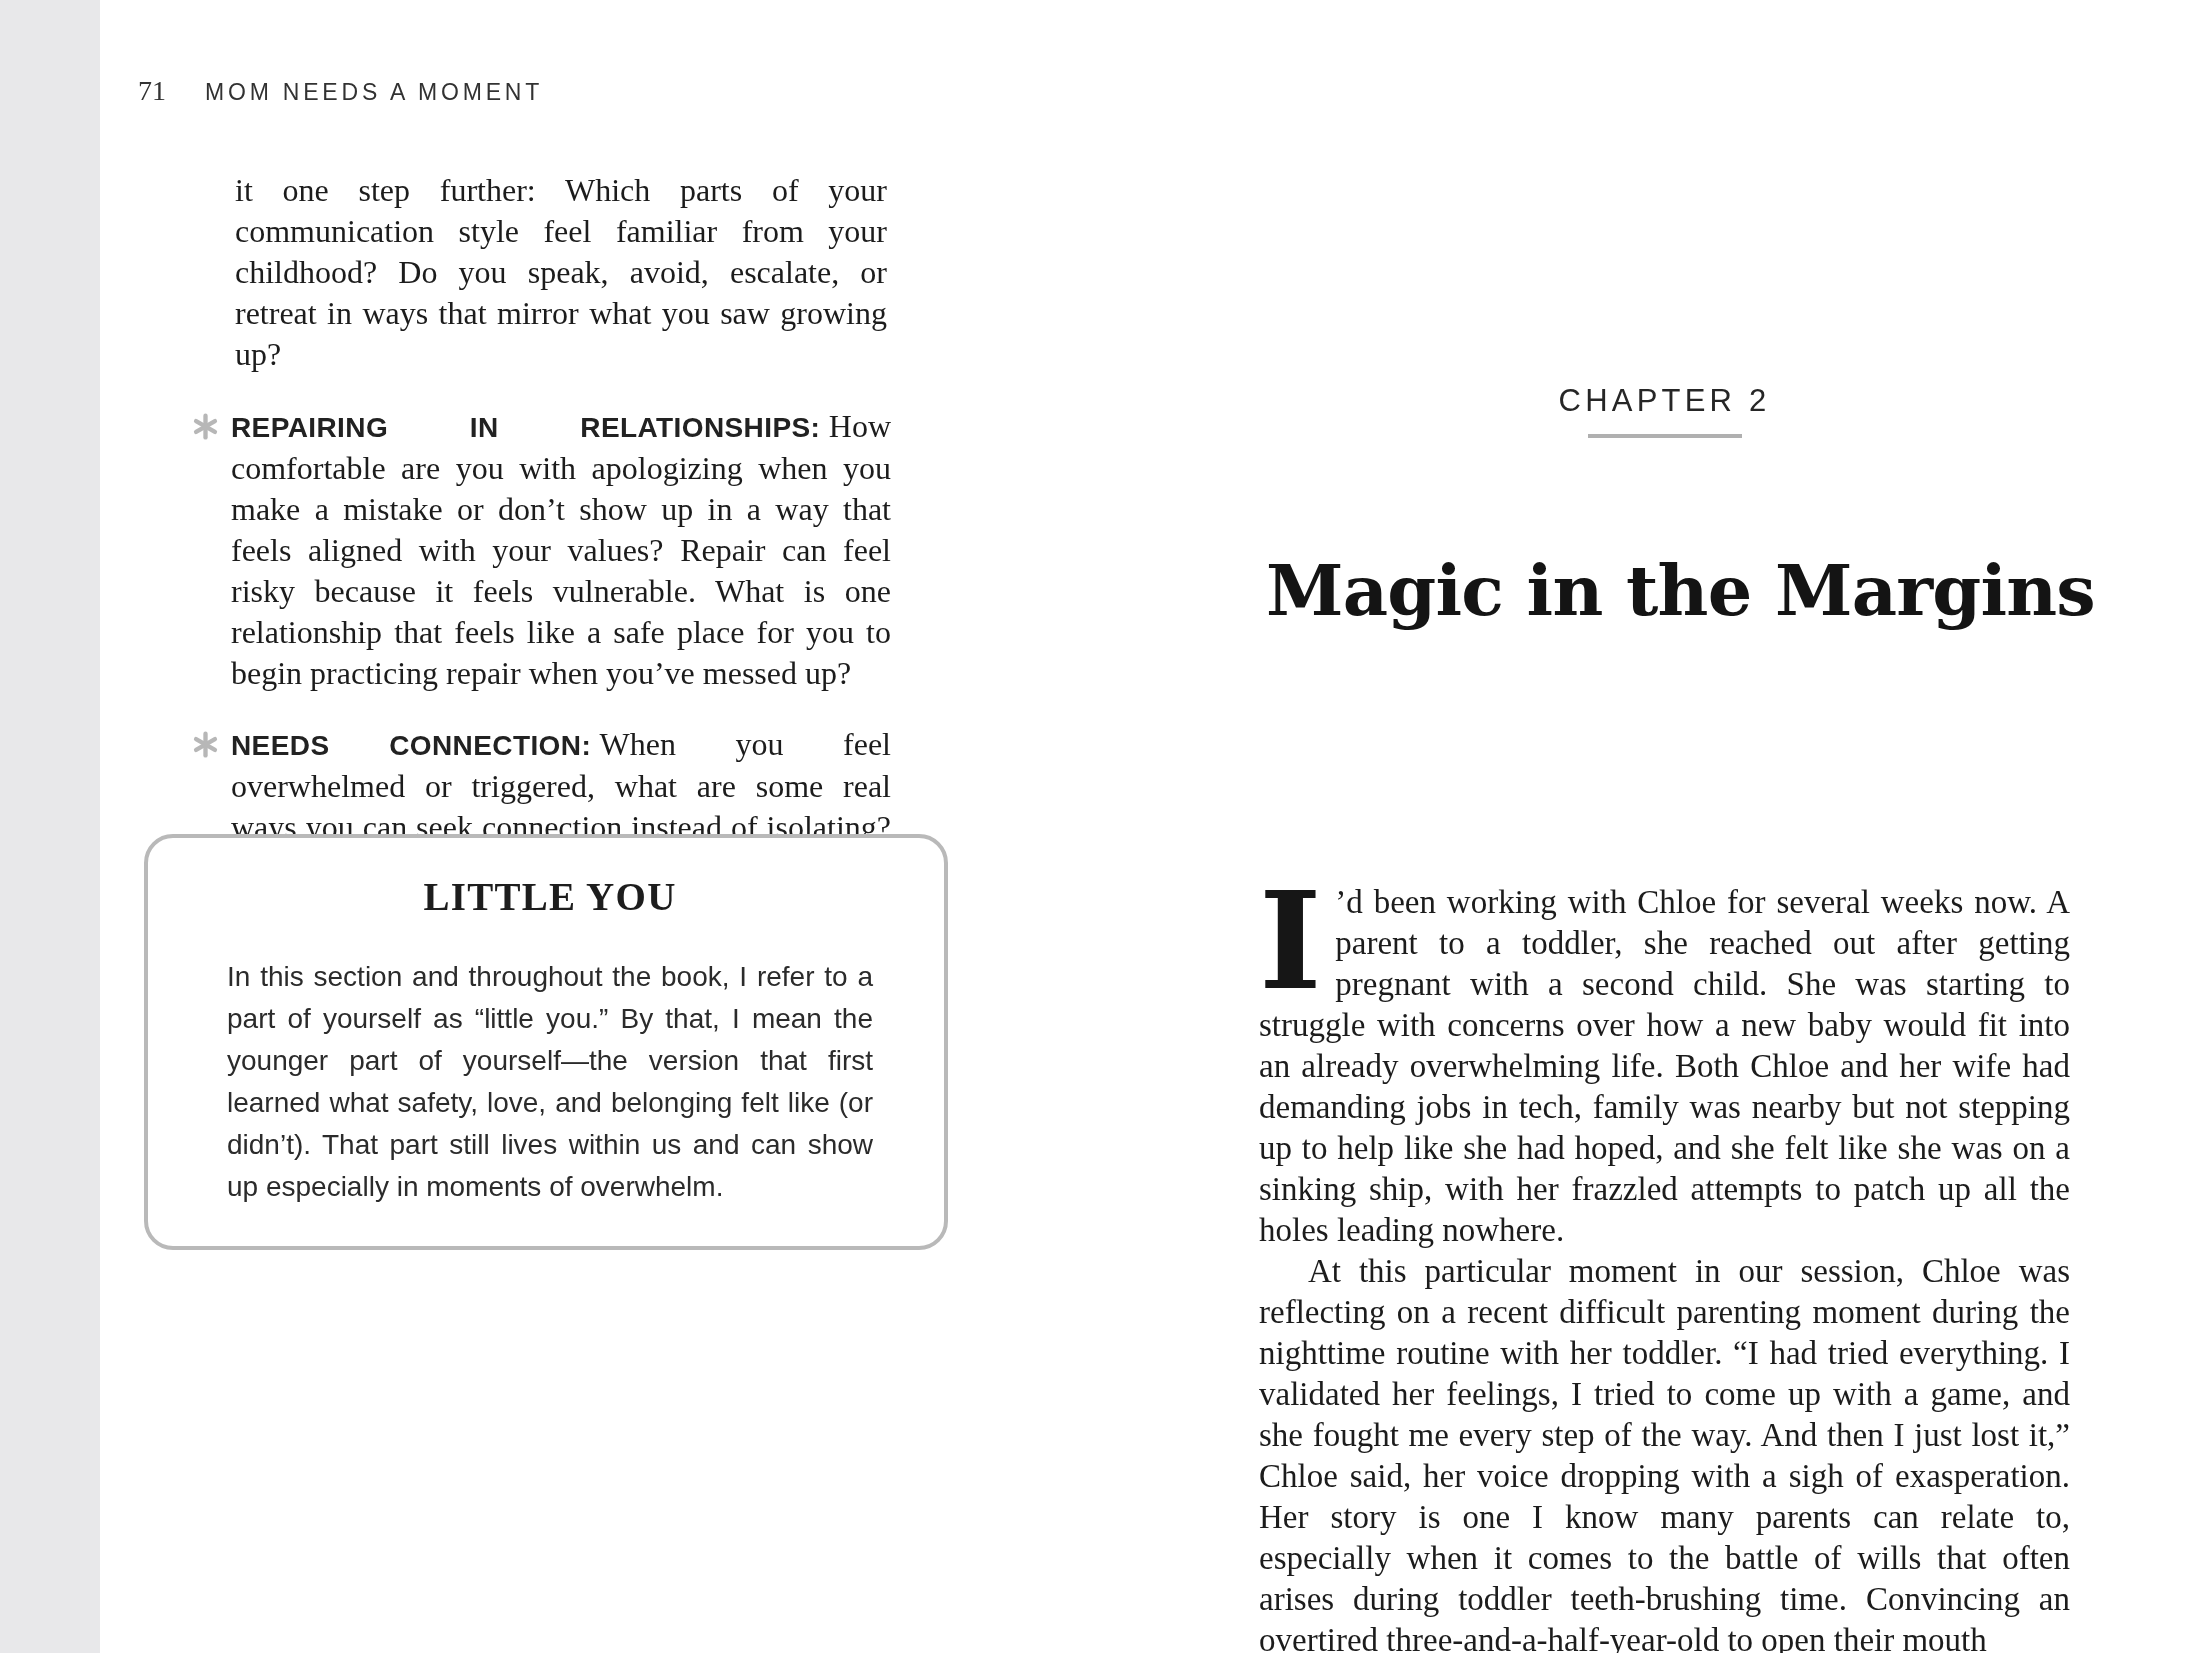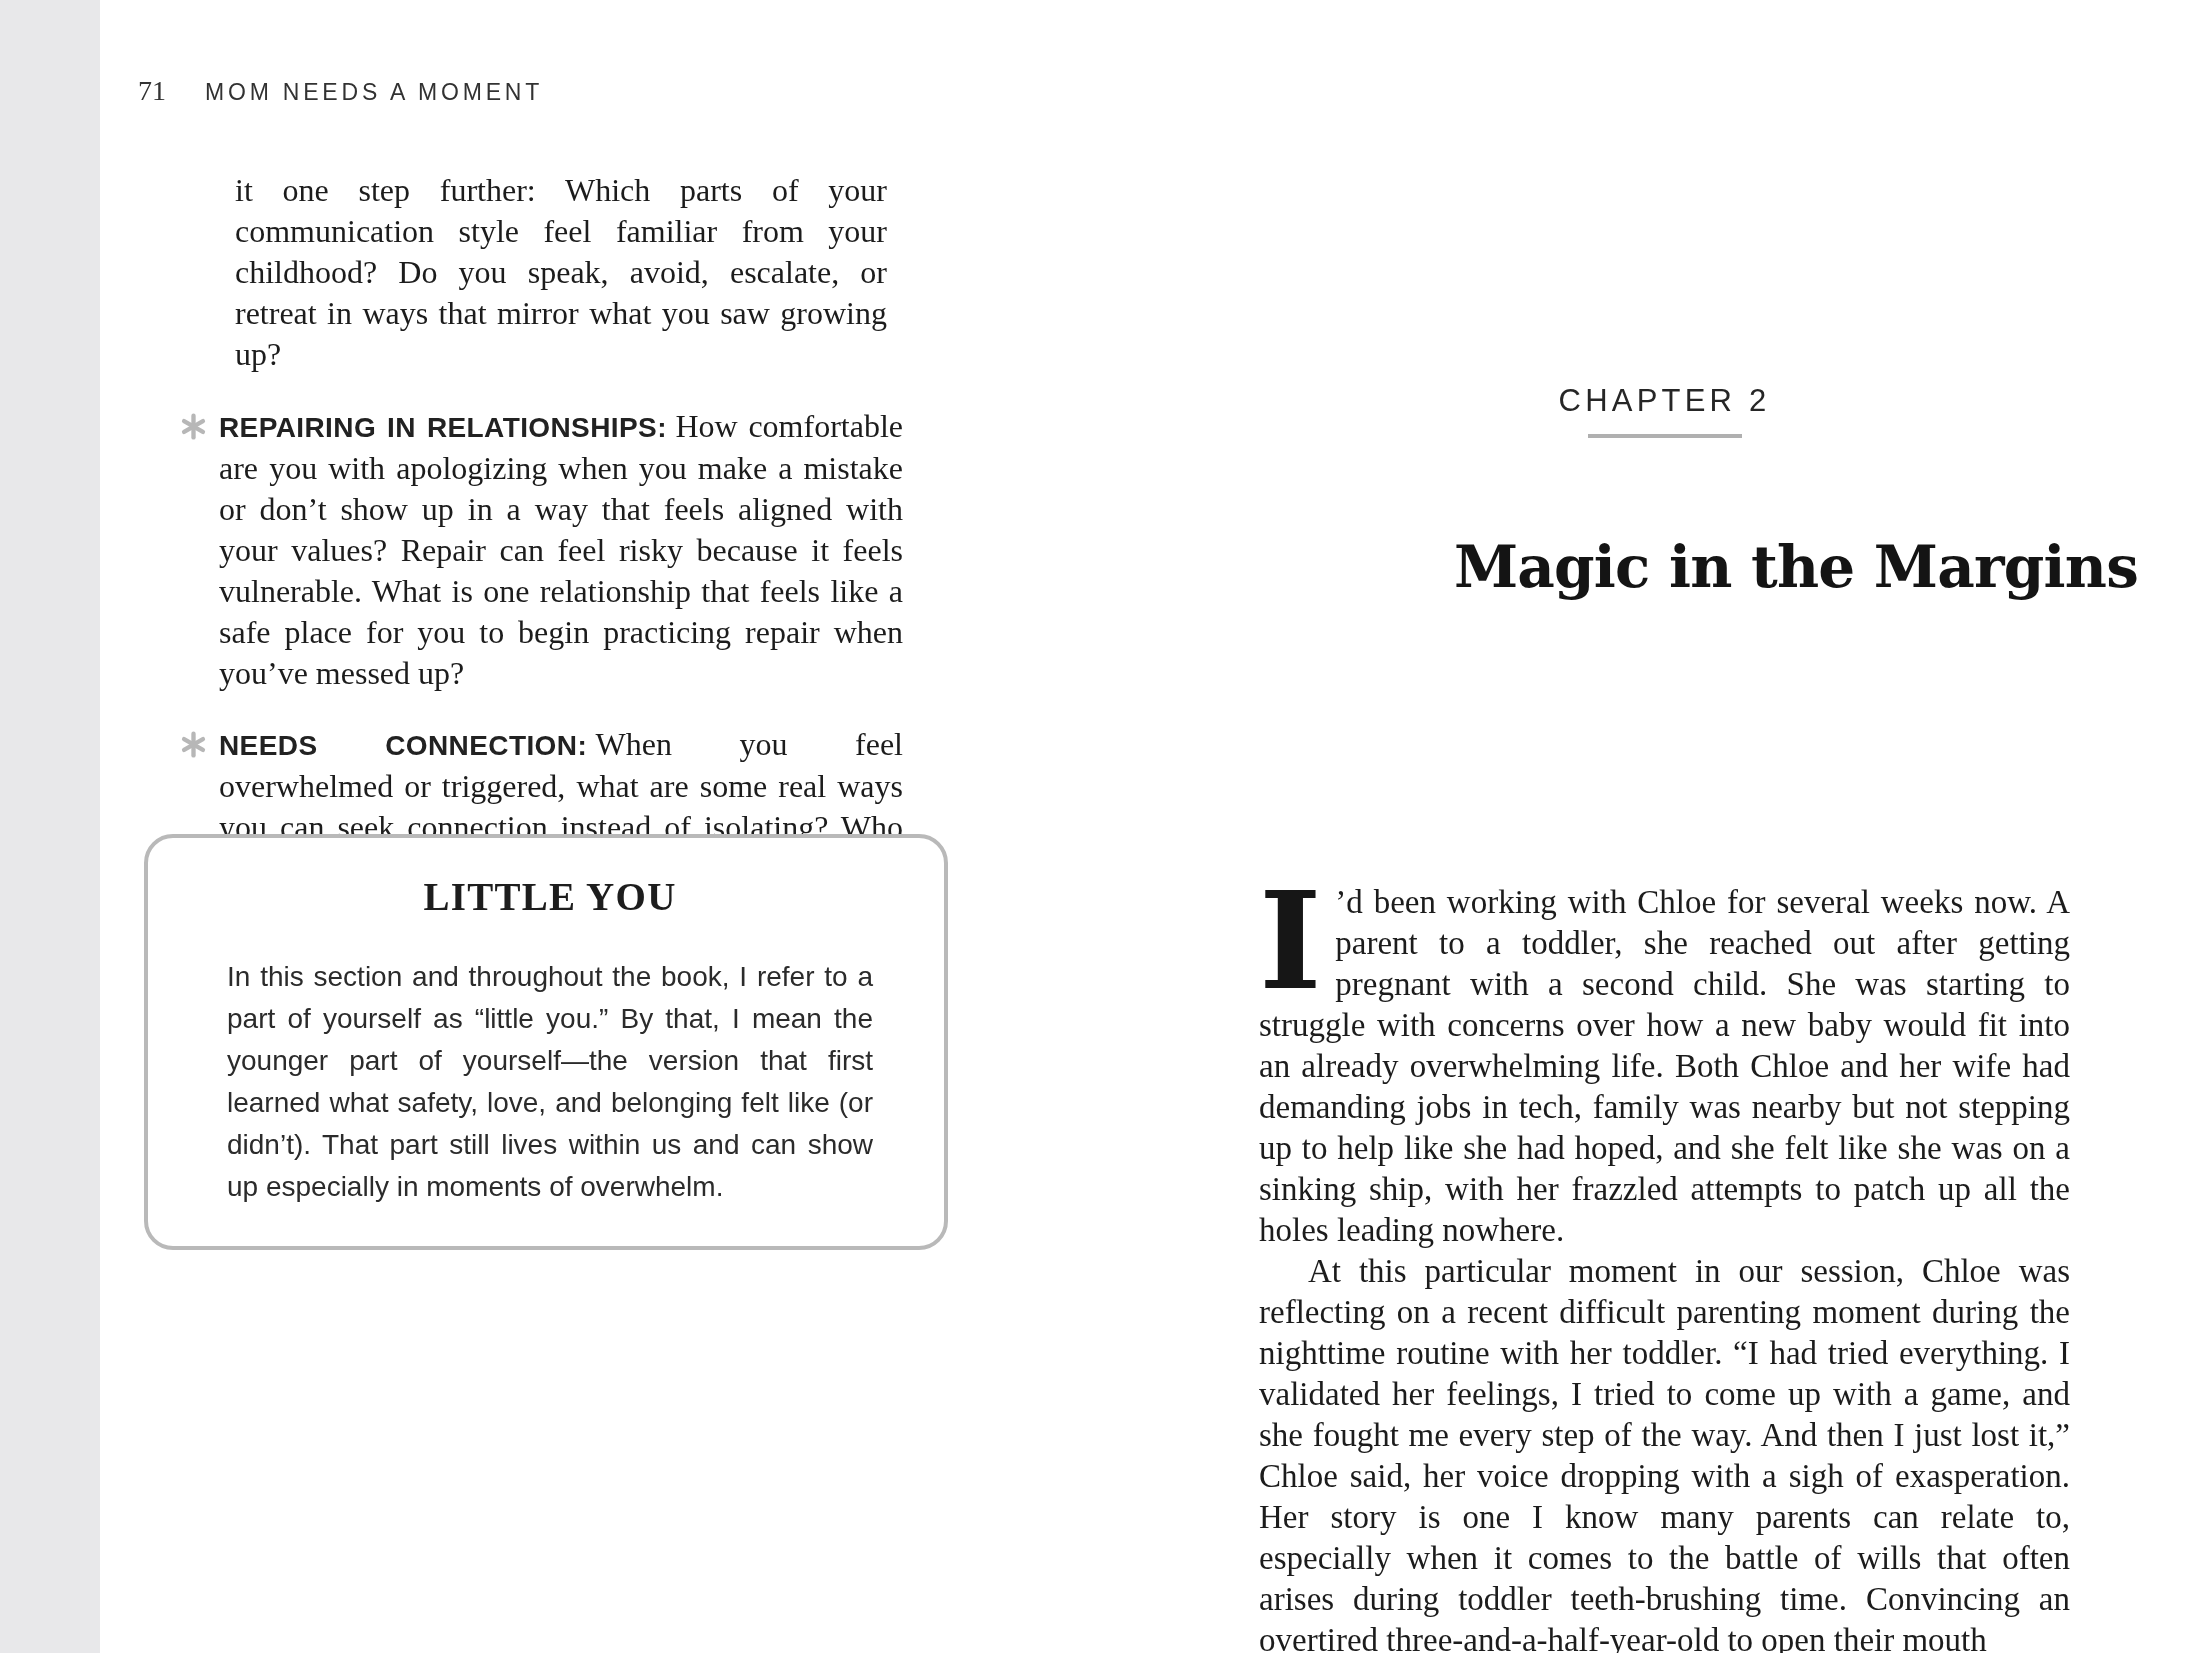--- a/index.html
+++ b/index.html
@@ -40,21 +40,21 @@
 
   .left-column {
     position: absolute; left: 219px; top: 154px; width: 684px;
   }
   .body-serif {
     font-size: 32px; line-height: 41px;
     text-align: justify; color: #1c1c1c;
   }
   .left-column p.continuation { margin: 16px; }
 
-  ul.prompts { list-style: none; margin: 0; padding: 0; }
+  ul.prompts { list-style: none; margin: 12px; padding: 0; }
   ul.prompts li {
     position: relative;
     margin-top: 30.5px;
   }
   .bullet-marker {
     position: absolute; left: -40px; top: 6px;
     width: 29px; height: 29px;
   }
   .prompt-label {
     font-family: "Liberation Sans", "DejaVu Sans", sans-serif;
@@ -95,23 +95,23 @@
     font-size: 31px; letter-spacing: 4.2px;
     color: #262626; font-weight: 400;
   }
   .chapter-rule {
     width: 154px; height: 4.2px;
     background: #b0b0b0;
     margin: 15.3px auto 0 auto;
   }
   .chapter-title {
     position: absolute; left: 1191px; top: 533px; width: 947px;
-    margin: 0; text-align: right;
+    margin: 16px; text-align: center;
     font-family: "DejaVu Serif", "Liberation Serif", serif;
-    font-weight: 700; font-size: 58px;
+    font-weight: 700; font-size: 70px;
     letter-spacing: -0.8px; color: #141414;
   }
 
   .right-body {
     position: absolute; left: 1259px; top: 882px; width: 811px;
   }
   .right-body p { margin: 0; font-size: 33px; line-height: 41px; text-align: justify; }
   .right-body p.indented { text-indent: 49px; }
   .dropcap {
     float: left;

